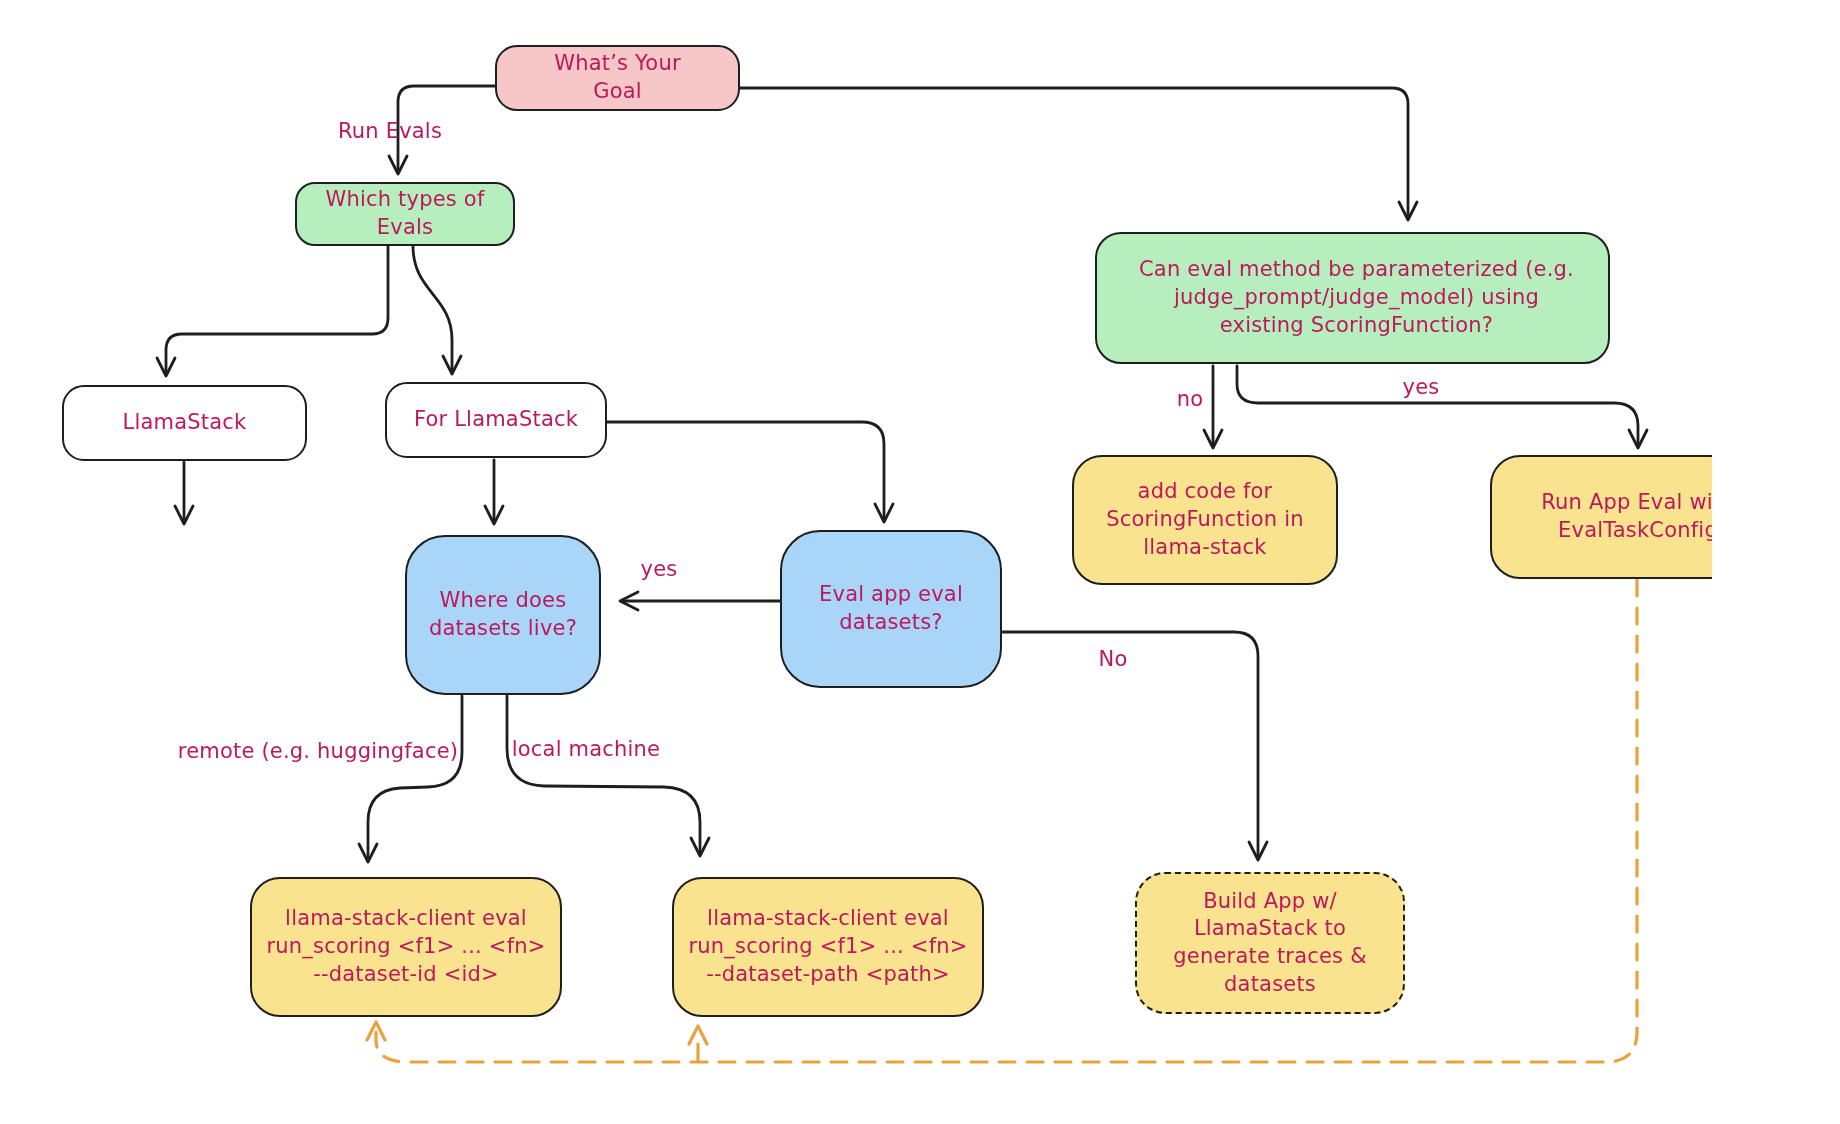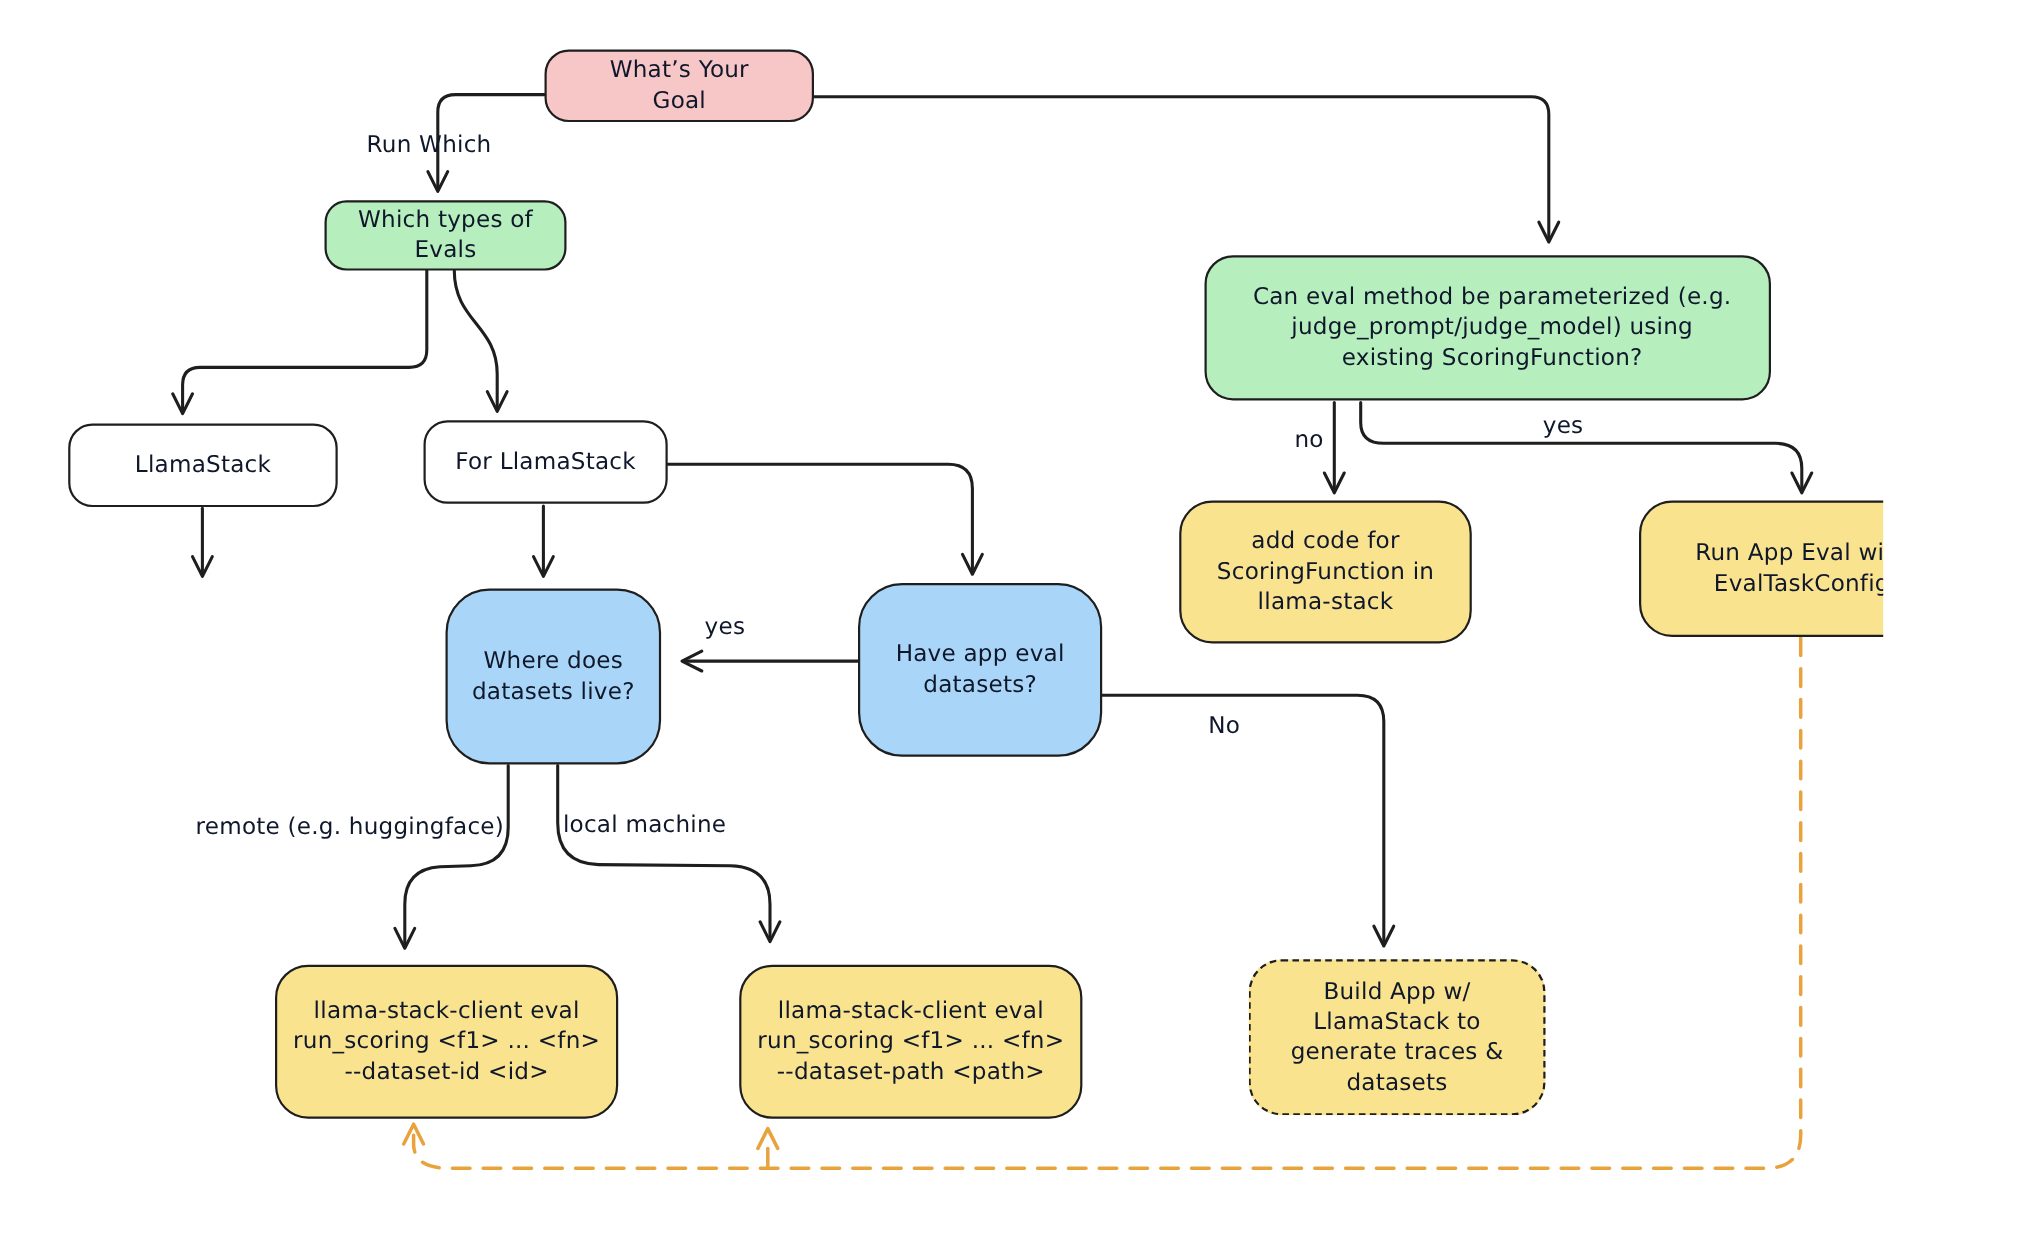--- a/index.html
+++ b/index.html
@@ -1,21 +1,21 @@
 <!DOCTYPE html>
 <html><head>
 <meta charset="utf-8">
 <style>
   html,body{margin:0;padding:0;background:#ffffff;}
   #canvas{
     position:relative;
     width:1712px;height:1124px;
     background:#ffffff;
     font-family:"DejaVu Sans", "Liberation Sans", sans-serif;
-    color:#0f172a;
+    color:#be185d;
     overflow:hidden;
   }
   #edges{position:absolute;left:0;top:0;width:1840px;height:1124px;}
   .edge{fill:none;stroke:#1e1e1e;stroke-width:2.8;stroke-linecap:round;stroke-linejoin:round;}
   .edge.orange{stroke:#e8a33d;stroke-width:3.2;}
   .edge.dashed{stroke-dasharray:16 12;}
   .node{
     position:absolute;
     display:flex;align-items:center;justify-content:center;
     text-align:center;
@@ -145,21 +145,21 @@
 existing ScoringFunction?</div>
 
   <div class="node" id="n-benchmark" style="background-color: rgb(255, 255, 255);">LlamaStack</div>
 
   <div class="node" id="n-for-application" style="background-color: rgb(255, 255, 255);">For LlamaStack</div>
 
 
   <div class="node" id="n-where-datasets" style="background-color: rgb(169, 214, 248);">Where does
 datasets live?</div>
 
-  <div class="node" id="n-have-datasets" style="background-color: rgb(169, 214, 248);">Have app eval
+  <div class="node" id="n-have-datasets" style="background-color: rgb(169, 214, 248);">Eval app eval
 datasets?</div>
 
   <div class="node" id="n-add-code" style="background-color: rgb(249, 227, 142);">add code for
 ScoringFunction in
 llama-stack</div>
 
   <div class="node" id="n-run-app-eval" style="background-color: rgb(249, 227, 142);">Run App Eval with
 EvalTaskConfig</div>
 
   <div class="node" id="n-run-scoring-id" style="background-color: rgb(249, 227, 142);">llama-stack-client eval
@@ -168,21 +168,21 @@
 
   <div class="node" id="n-run-scoring-path" style="background-color: rgb(249, 227, 142);">llama-stack-client eval
 run_scoring &lt;f1&gt; ... &lt;fn&gt;
 --dataset-path &lt;path&gt;</div>
 
   <div class="node" id="n-build-app" style="background-color: rgb(249, 227, 142);">Build App w/
 LlamaStack to
 generate traces &amp;
 datasets</div>
 
-  <div class="edge-label" id="l-run-evals">Run Which</div>
+  <div class="edge-label" id="l-run-evals">Run Evals</div>
   <div class="edge-label" id="l-no-param">no</div>
   <div class="edge-label" id="l-yes-param">yes</div>
   <div class="edge-label" id="l-yes-have">yes</div>
   <div class="edge-label" id="l-no-have">No</div>
   <div class="edge-label" id="l-remote">remote (e.g. huggingface)</div>
   <div class="edge-label" id="l-local">local machine</div>
 
 </div>
 
 </body></html>

